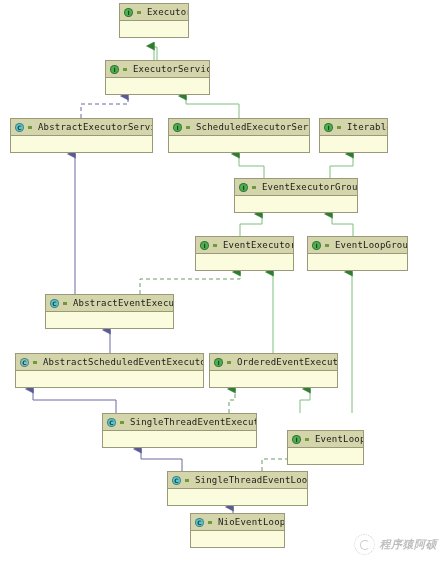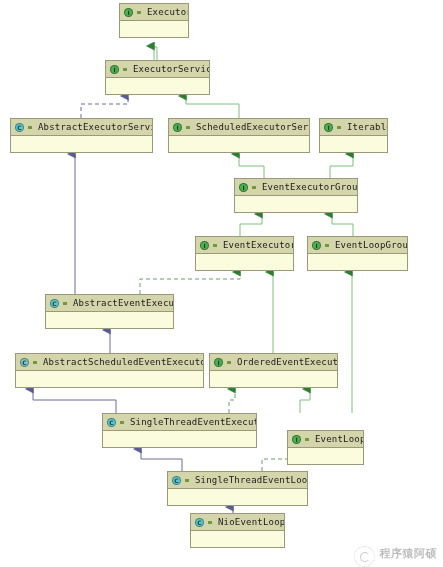--- a/index.html
+++ b/index.html
@@ -94,25 +94,26 @@
     font-family: "DejaVu Sans Mono", monospace;
     font-size: 9px;
     color: #1a1a1a;
     letter-spacing: 0.2px;
     line-height: 15px;
     white-space: nowrap;
   }
   #watermark {
     position: absolute;
     right: 6px;
-    bottom: 0;
+    bottom: 12px;
     display: flex;
-    align-items: flex-start;
+    align-items: center;
     opacity: 0.38;
     z-index: 9;
+    font-style: italic;
   }
   #watermark .wm-logo {
     width: 19px;
     height: 19px;
     border-radius: 50%;
     border: 1px dotted #8a8a8a;
     margin-right: 5px;
     position: relative;
     background: #ffffff;
   }

